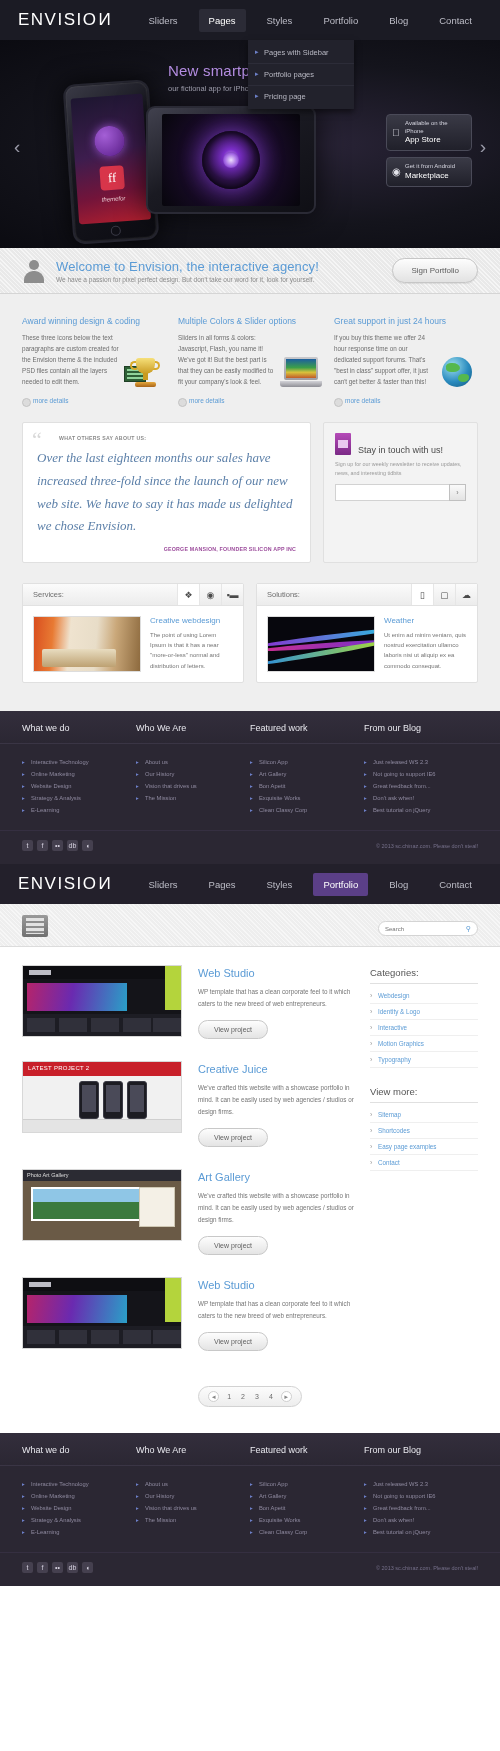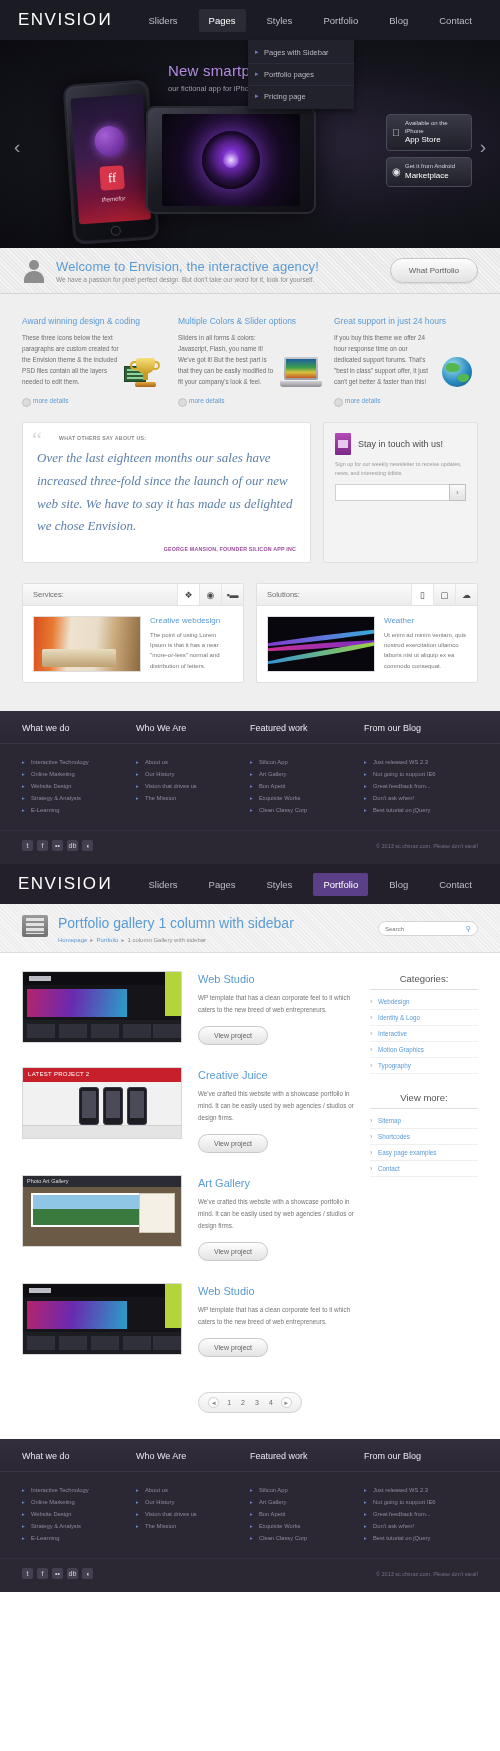--- a/index.html
+++ b/index.html
@@ -242,21 +242,21 @@
   }
   .testi .cite {
     text-align:right; font-size:5.3px; font-weight:bold; color:#3a3a3a;
     margin-top:8px; letter-spacing:.2px;
   }
   .testi .cite span { color:#9b4a9b; }
   .newsletter {
     width:155px; flex:0 0 155px; background:#f3f3f3;
     border:1px solid #e0e0e0; border-radius:2px; padding:10px 11px;
   }
-  .newsletter .head { display:flex; align-items:center; gap:7px; }
+  .newsletter .head { display:flex; align-items:flex-end; gap:7px; }
   .newsletter .nicon {
     width:16px; height:22px; background:linear-gradient(#b54bb8,#7b2a86);
     position:relative; border-radius:1px;
   }
   .newsletter .nicon::after {
     content:""; position:absolute; left:3px; top:7px; width:10px; height:8px;
     background:#e9c8ef;
   }
   .newsletter h4 { font-size:9px; font-weight:400; color:#4a4a4a; }
   .newsletter p { font-size:5.4px; color:#9a9a9a; line-height:1.6; margin-top:5px; }
@@ -427,21 +427,21 @@
   .item .meta h3 { font-size:11px; font-weight:400; color:#5b9bd5; margin-bottom:7px; }
   .item .meta p { font-size:6.3px; color:#757575; line-height:1.85; }
   .btn-view {
     display:inline-block; margin-top:11px;
     background:linear-gradient(#fdfdfd,#e4e4e4); border:1px solid #c8c8c8;
     border-radius:12px; padding:5px 15px; font-size:7px; color:#5f5f5f;
   }
   .sidebar { width:108px; flex:0 0 108px; padding-top:2px; }
   .sidebar h4 {
     font-size:9.5px; font-weight:400; color:#555; padding-bottom:5px;
-    border-bottom:1px solid #e0e0e0; margin-bottom:4px;text-align:center;
+    border-bottom:1px solid #e0e0e0; margin-bottom:4px;
   }
   .sidebar a {
     display:block; font-size:6.3px; color:#5b9bd5; text-decoration:none;
     padding:4px 0 4px 8px; border-bottom:1px solid #efefef; position:relative;
   }
   .sidebar a::before {
     content:"\203A"; position:absolute; left:0; color:#9a9a9a; font-size:7px;
   }
   .pager { text-align:center; padding:4px 0 26px; background:#fff; }
   .pager .pg {
@@ -517,21 +517,21 @@
 
   <div class="welcome">
     <div class="avatar">
       <div class="head"></div>
         <div class="body"></div>
     </div>
     <div class="welcome-text">
       <h2><span>Welcome to </span><span style="color:#5b9bd5">Envision</span><span>, the interactive agency!</span></h2>
       <p>We have a passion for pixel perfect design. But don't take our word for it, look for yourself.</p>
     </div>
-    <div class="btn-portfolio">What Portfolio</div>
+    <div class="btn-portfolio">Sign Portfolio</div>
   </div>
 
   <div class="features">
     <div class="feat">
       <h3>Award winning design &amp; coding</h3>
       <div class="body">
         <p>These three icons below the text paragraphs are custom created for the Envision theme &amp; the included PSD files contain all the layers needed to edit them.</p>
         <div class="thumb">
           <div class="trophy">
             <div class="board">
@@ -697,26 +697,20 @@
       <a href="#">Pages</a>
       <a href="#">Styles</a>
       <a href="#" class="active">Portfolio</a>
       <a href="#">Blog</a>
       <a href="#">Contact</a>
     </div>
   </div>
 
   <div class="pagehead">
     <div class="picon"></div>
-    <div>
-      <h1><span>Portfolio gallery </span><span style="color:#5b9bd5">1 column with sidebar</span></h1>
-      <div class="crumbs">
-        <a href="#">Homepage</a><b>▸</b><a href="#">Portfolio</a><b>▸</b><span>1 column Gallery with sidebar</span>
-      </div>
-    </div>
     <div class="searchbox">
       <input type="text" placeholder="Search" style="">
       <span class="sicon">⚲</span>
     </div>
   </div>
 
   <div class="gallery-wrap">
     <div class="gallery">
 
       <div class="item">

